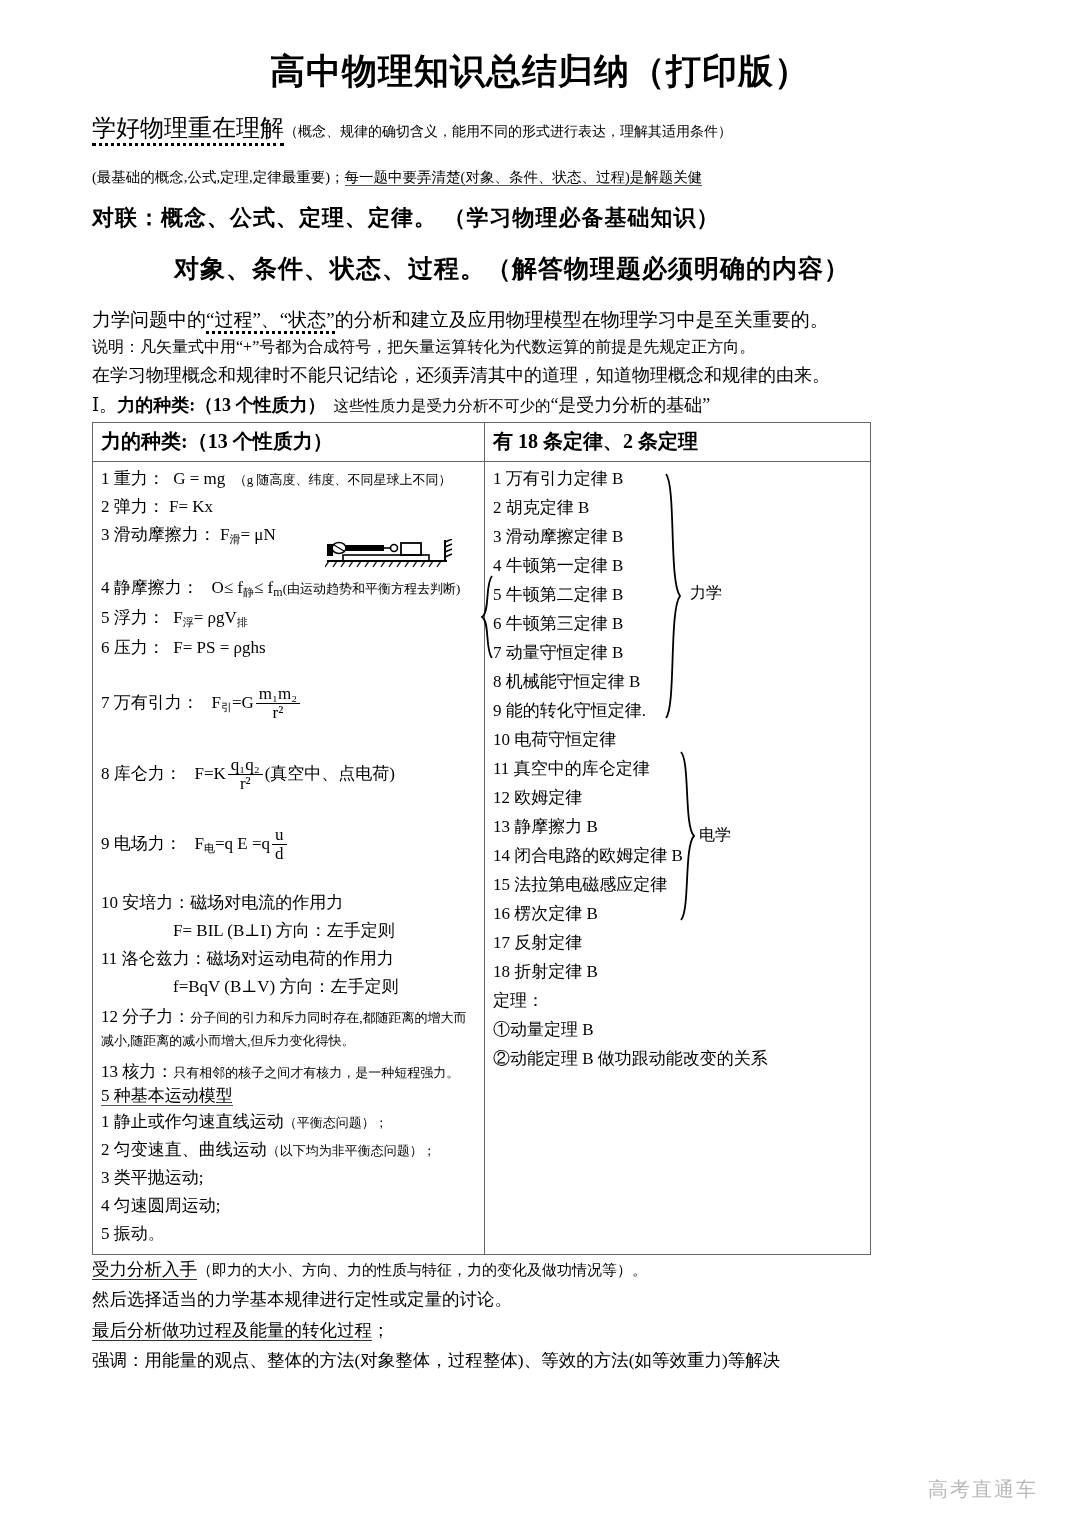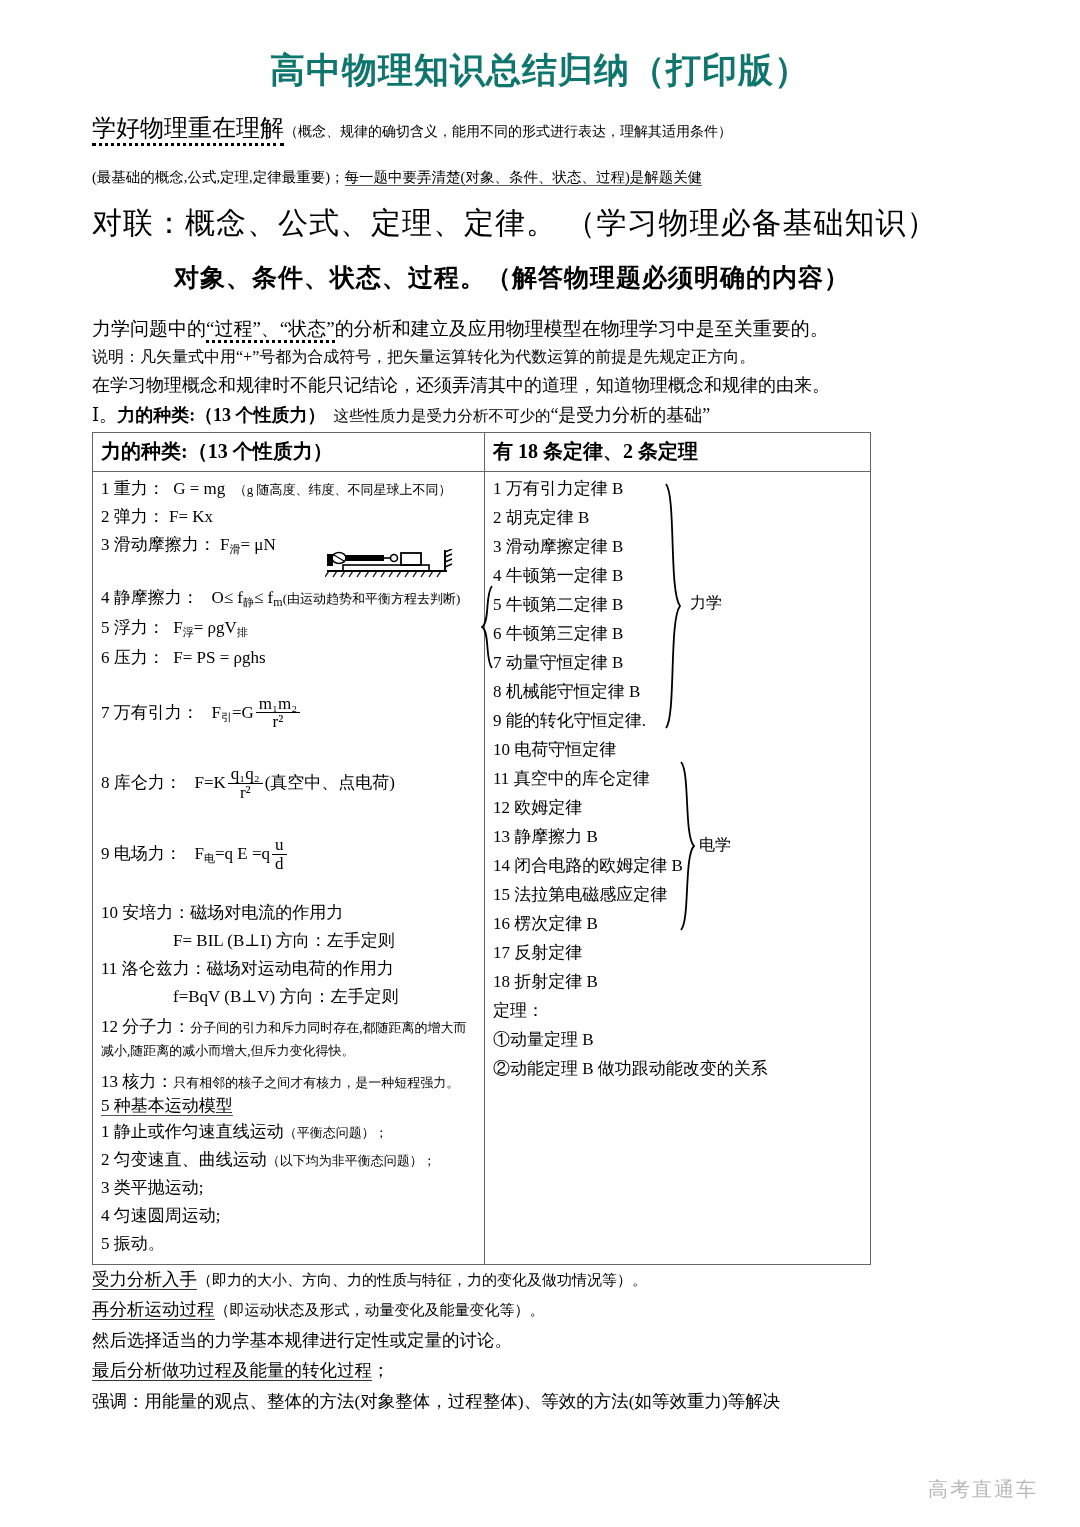--- a/index.html
+++ b/index.html
@@ -19,28 +19,28 @@
     position: relative;
     width: 1080px;
     height: 1527px;
     box-sizing: border-box;
     padding: 0;
   }
 
   
   .doc-title {
     text-align: center;
-    color: #0f766e;
+    color: #000000;
     font-size: 35px;
     font-weight: bold;
     letter-spacing: 1px;
     margin: 0;
     padding-top: 52px;
     line-height: 1.1;
-    font-family: Liberation Serif, serif;
+    font-family: Liberation Sans, sans-serif;
   }
 
   .body-wrap {
     padding: 0 92px 0 92px;
   }
 
   
   .h-bold-lg {
     font-size: 24px;
     font-weight: bold;
@@ -68,22 +68,22 @@
   .small-line {
     font-size: 14.5px;
     margin-top: 26px;
     line-height: 1.3;
     white-space: nowrap;
   }
   .u-thin {
     border-bottom: 1px solid #555;
   }
   .h-couplet {
-    font-size: 30px;
-    font-weight: normal;
+    font-size: 22px;
+    font-weight: bold;
     margin-top: 18px;
     letter-spacing: 1px;
     line-height: 1.2;
     white-space: nowrap;
   }
   .h-couplet2 {
     font-size: 25px;
     font-weight: bold;
     margin-top: 22px;
     padding-left: 82px;
@@ -479,23 +479,20 @@
         </td>
       </tr>
     </tbody>
       </table>
 
     <div class="bottom-notes">
       <div class="bn">
         <u>受力分析入手</u><span class="tiny">（即力的大小、方向、力的性质与特征，力的变化及做功情况等）。</span>
       </div>
       <div class="bn">
-        <u>再分析运动过程</u><span class="tiny">（即运动状态及形式，动量变化及能量变化等）。</span>
-      </div>
-      <div class="bn">
         <span>然后选择适当的力学基本规律进行定性或定量的讨论。</span>
       </div>
       <div class="bn">
         <u>最后分析做功过程及能量的转化过程</u><span>；</span>
       </div>
       <div class="bn">
         <span>强调：用能量的观点、整体的方法(对象整体，过程整体)、等效的方法(如等效重力)等解决</span>
       </div>
     </div>
 

